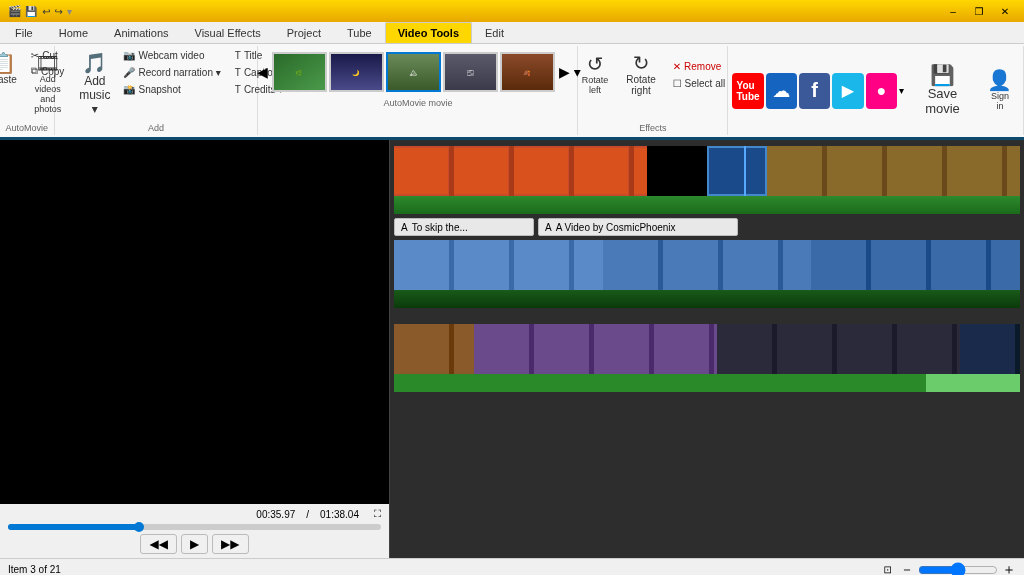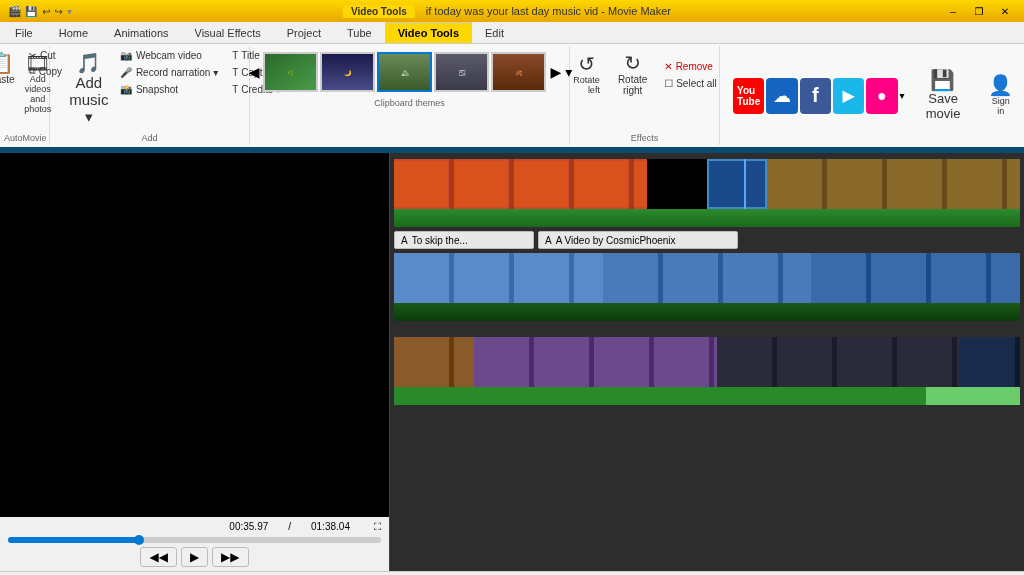--- a/index.html
+++ b/index.html
@@ -14,21 +14,21 @@
       justify-content: space-between;
       padding: 0 8px;
       color: #333;
     }
     .title-bar-left { display: flex; align-items: center; gap: 4px; }
     .title-bar-center { font-size: 11px; font-weight: 500; flex: 1; text-align: center; }
     .title-bar-controls { display: flex; gap: 4px; }
     .title-btn { width: 22px; height: 16px; background: none; border: none; cursor: pointer; font-size: 10px; display: flex; align-items: center; justify-content: center; }
 
     
-    .ribbon { background: #f8f8f8; border-bottom: 6px solid #0c4a6e; }
+    .ribbon { background: #f8f8f8; border-bottom: 3px solid #0c4a6e; }
     .ribbon-tabs { display: flex; align-items: flex-end; padding: 0 0 0 2px; background: #f0f0f0; }
     .ribbon-tab {
       padding: 4px 12px; font-size: 11px; cursor: pointer; border: 1px solid transparent;
       border-bottom: none; border-radius: 2px 2px 0 0; color: #333; background: none;
     }
     .ribbon-tab.active {
       background: #ffd700; border-color: #ccc; font-weight: 600; color: #000;
     }
     .ribbon-content {
       background: #f8f8f8; border-top: 1px solid #ccc; display: flex; align-items: stretch;
@@ -79,21 +79,21 @@
     .preview-panel {
       width: 390px; background: #1a1a1a; display: flex; flex-direction: column;
       border-right: 1px solid #444; flex-shrink: 0;
     }
     .preview-video {
       flex: 1; background: #000; display: flex; align-items: center; justify-content: center;
     }
     .preview-controls {
       background: #f0f0f0; padding: 4px 8px;
     }
-    .time-display { display: flex; justify-content: flex-end; gap: 20px; font-size: 10px; }
+    .time-display { display: flex; justify-content: flex-end; align-items: center; gap: 11px; font-size: 10px; }
     .progress-bar { width: 100%; height: 6px; background: #ccc; border-radius: 3px; margin: 4px 0; position: relative; cursor: pointer; }
     .progress-fill { width: 35%; height: 100%; background: #0078d4; border-radius: 3px; }
     .progress-thumb { position: absolute; left: 35%; top: 50%; transform: translate(-50%, -50%); width: 10px; height: 10px; background: #0078d4; border-radius: 50%; }
     .playback-btns { display: flex; justify-content: center; gap: 4px; margin-top: 2px; }
     .play-btn { background: none; border: 1px solid #bbb; border-radius: 3px; padding: 2px 8px; cursor: pointer; font-size: 12px; }
 
     
     .timeline-area { flex: 1; overflow: hidden; background: #2d2d2d; display: flex; flex-direction: column; }
     .text-overlay-bar {
       height: 18px; background: #e8e8e8; border: 1px solid #bbb; display: flex; align-items: center;
@@ -116,24 +116,20 @@
 </head>
 <body>
 
 <div class="title-bar">
   <div class="title-bar-left">
     <span>🎬</span>
     <span style="font-size:10px;">💾</span>
     <span style="font-size:10px;">↩</span>
     <span style="font-size:10px;">↪</span>
     <span style="font-size:10px; color:#888;">▾</span>
-  </div>
-  <div class="title-bar-center">
-    <span style="background:#ffd700; padding:1px 8px; font-size:10px; font-weight:700; border-radius:2px; margin-right:8px;">Video Tools</span>
-    <span>if today was your last day music vid - Movie Maker</span>
   </div>
   <div class="title-bar-controls">
     <button class="title-btn">–</button>
     <button class="title-btn">❐</button>
     <button class="title-btn close">✕</button>
   </div>
 </div>
 
 <div class="ribbon">
   <div class="ribbon-tabs">
@@ -172,21 +168,21 @@
     <div class="ribbon-group" style="min-width:200px;">
       <div class="ribbon-group-content" style="flex-direction:column; gap:0;">
         <div style="display:flex; gap:4px;">
           <button class="ribbon-btn large">
             <span class="ribbon-icon">🎞</span>
             <span style="font-size:9px; text-align:center;">Add videos
 and photos</span>
           </button>
           <button class="ribbon-btn large">
             <span class="ribbon-icon">🎵</span>
-            <span style="font-size:15px;">Add
+            <span style="font-size:12px;">Add
 music ▾</span>
           </button>
           <div style="display:flex; flex-direction:column; gap:2px;">
             <button class="ribbon-btn-sm">
               <span>📷</span>
               <span>Webcam video</span>
             </button>
             <button class="ribbon-btn-sm">
               <span>🎤</span>
               <span>Record narration ▾</span>
@@ -229,29 +225,29 @@
         </div>
         <div class="theme-thumb" style="background:linear-gradient(to bottom, #5a5a6a, #3a3a4a);">
           <span style="font-size:6px;">🌫</span>
         </div>
         <div class="theme-thumb" style="background:linear-gradient(to bottom, #8a4a2a, #5a2a0a);">
           <span style="font-size:6px;">🍂</span>
         </div>
         <span class="theme-scroll">▶</span>
         <span style="font-size:14px; cursor:pointer;">▾</span>
       </div>
-      <div class="ribbon-group-label">Clipboard themes</div>
+      <div class="ribbon-group-label">AutoMovie movie</div>
     </div>
 
     <div class="ribbon-group" style="min-width:150px;">
       <div class="ribbon-group-content" style="flex-direction:column; gap:2px;">
         <div style="display:flex; gap:4px; align-items:center;">
           <button class="ribbon-btn large">
             <span class="ribbon-icon">↺</span>
-            <span style="font-size:9px;text-align:right;">Rotate
+            <span style="font-size:9px;">Rotate
 left</span>
           </button>
           <button class="ribbon-btn large">
             <span class="ribbon-icon">↻</span>
             <span style="font-size:10px;">Rotate
 right</span>
           </button>
           <div style="display:flex; flex-direction:column; gap:2px;">
             <button class="ribbon-btn-sm" style="color:#c00;">
               <span>✕</span>
@@ -261,21 +257,21 @@
               <span>☐</span>
               <span>Select all</span>
             </button>
           </div>
         </div>
       </div>
       <div class="ribbon-group-label">Effects</div>
     </div>
 
     <div class="share-group">
-      <div style="display:flex; flex-direction:column; align-items:center;margin-left:9px;">
+      <div style="display:flex; flex-direction:column; align-items:center;">
         <div style="display:flex; gap:2px; align-items:center;">
           <div class="social-icon" style="background:#ff0000;">
             <span style="color:white; font-weight:bold; font-size:10px;">You<br>Tube</span>
           </div>
           <div class="social-icon" style="background:#1565c0;">
             <span style="color:white; font-size:18px;">☁</span>
           </div>
           <div class="social-icon" style="background:#3b5998;">
             <span style="color:white; font-weight:bold; font-size:20px;">f</span>
           </div>

